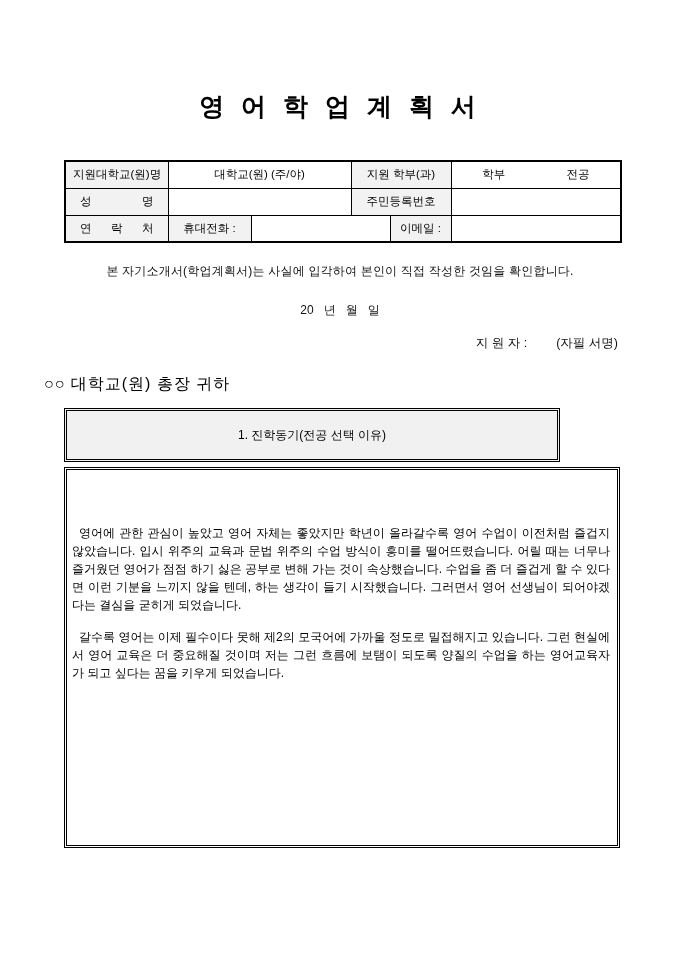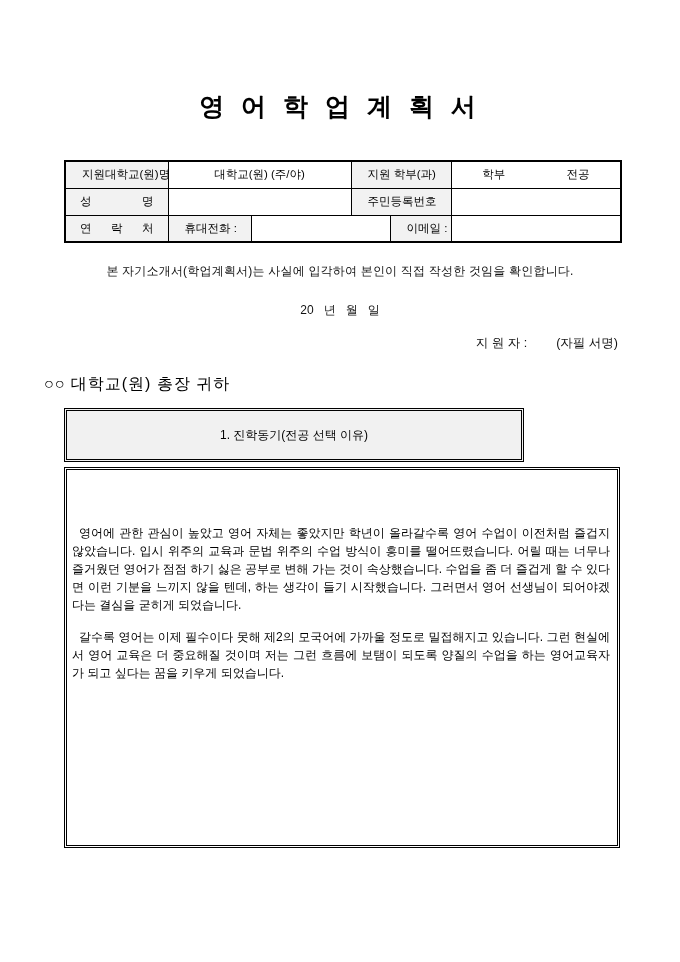--- a/index.html
+++ b/index.html
@@ -22,21 +22,21 @@
 
   table.info {
     position: absolute; top: 160px; left: 64px;
     width: 556px; table-layout: fixed;
     border-collapse: collapse;
     border: 2px solid #000;
     font-size: 11.5px; color: #000;
   }
   table.info td {
     border: 1px solid #000;
-    height: 27px; padding: 0 16px;
+    height: 27px; padding: 0 7px;
     text-align: center; vertical-align: middle;
     background: #fff; overflow: hidden; white-space: nowrap;
   }
   table.info td.label { background: #f2f2f2; }
   table.info td.dist {
     text-align: justify; text-align-last: justify;
     padding: 0 14px;
   }
   table.info td.subcols { padding: 0; }
   .subwrap { display: flex; justify-content: space-around; align-items: center; width: 100%; }
@@ -54,21 +54,21 @@
     display: flex; align-items: center; gap: 29px;
     font-size: 12.5px;
   }
   .recipient {
     position: absolute; top: 374px; left: 44px;
     font-size: 16px; letter-spacing: 1px; color: #000;
   }
 
   .section-head {
     position: absolute; top: 408px; left: 64px;
-    width: 460px; height: 54px;
+    width: 496px; height: 54px;
     background: #f1f1f1;
     border: 3px double #000;
     display: flex; align-items: center; justify-content: center;
     font-size: 12px; color: #000;
   }
   .essay-box {
     position: absolute; top: 467px; left: 64px;
     width: 556px; height: 381px;
     background: #fff;
     border: 3px double #000;

